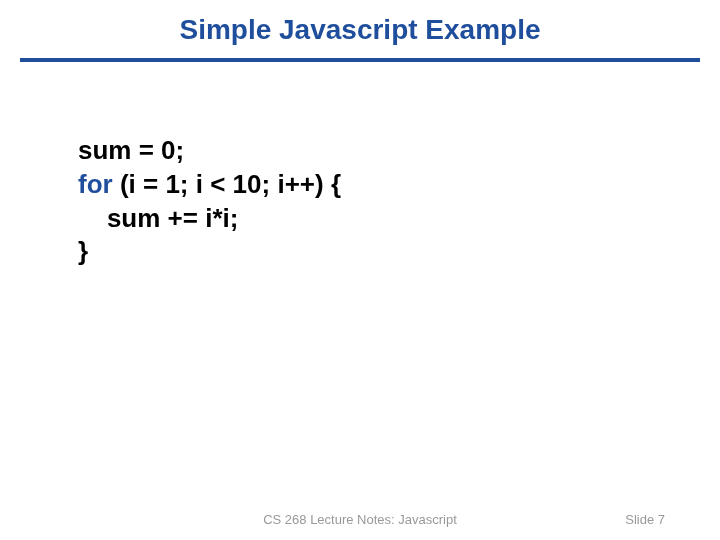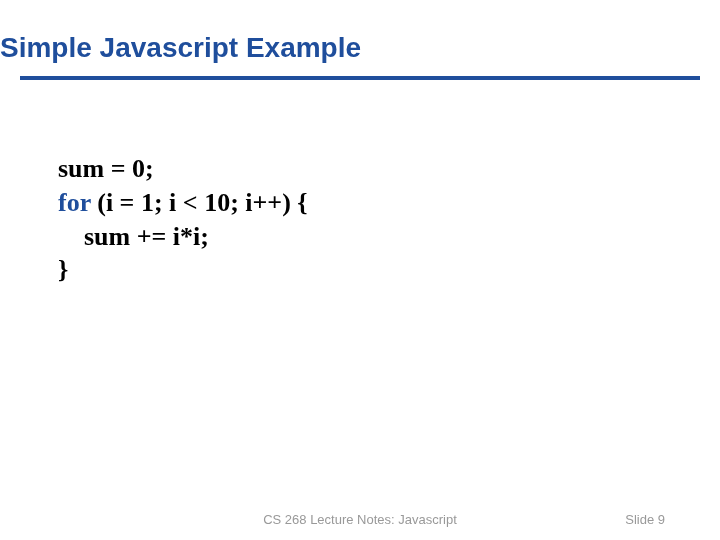--- a/index.html
+++ b/index.html
@@ -8,40 +8,40 @@
       box-sizing: border-box;
     }
     body {
       width: 720px;
       height: 540px;
       background: white;
       font-family: Verdana, Geneva, sans-serif;
       position: relative;
     }
     .title {
-      text-align: left;
+      text-align: center;
       color: #1f4e9c;
       font-weight: bold;
       font-size: 28px;
-      padding-top: 32px;
+      padding-top: 14px;
       padding-bottom: 12px;
     }
     .rule {
       border: none;
       border-top: 4px solid #1f4e9c;
       margin: 0 20px;
     }
     .code-block {
-      font-family: Liberation Serif, serif;
+      font-family: Liberation Sans, sans-serif;
       font-weight: bold;
       font-size: 26px;
       line-height: 1.3;
       color: #000;
       margin-top: 72px;
-      margin-left: 58px;
+      margin-left: 78px;
       white-space: pre;
     }
     .keyword {
       color: #1f4e9c;
     }
     .footer {
       position: absolute;
       bottom: 28px;
       left: 0;
       right: 0;
@@ -67,14 +67,14 @@
 <div class="title">Simple Javascript Example</div>
 <hr class="rule">
 
 <div class="code-block"><span>sum = 0;</span>
 <span class="keyword">for</span><span> (i = 1; i &lt; 10; i++) {</span>
 <span>    sum += i*i;</span>
 <span>}</span></div>
 
 <div class="footer">
   <span class="footer-center">CS 268 Lecture Notes: Javascript</span>
-  <span class="footer-right">Slide 9</span>
+  <span class="footer-right">Slide 7</span>
 </div>
 
 </body></html>

